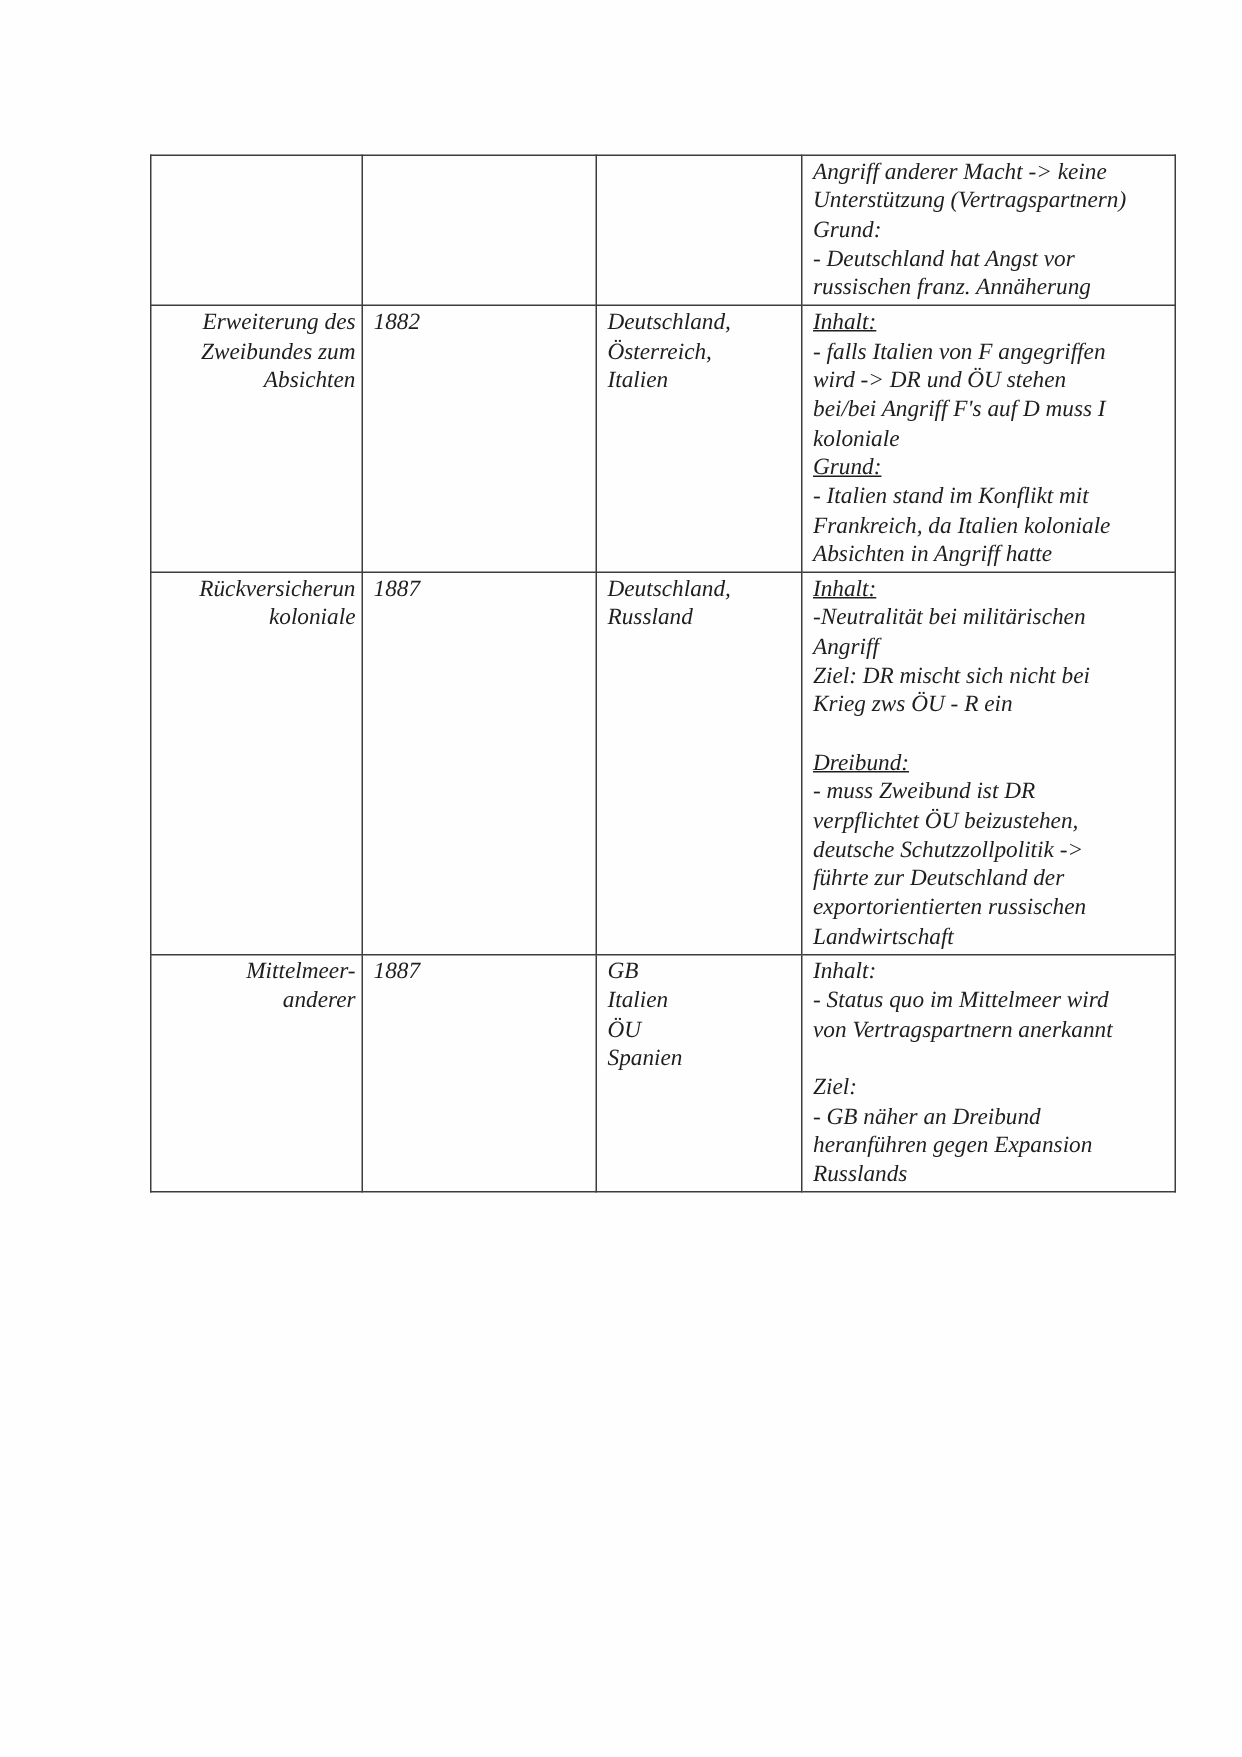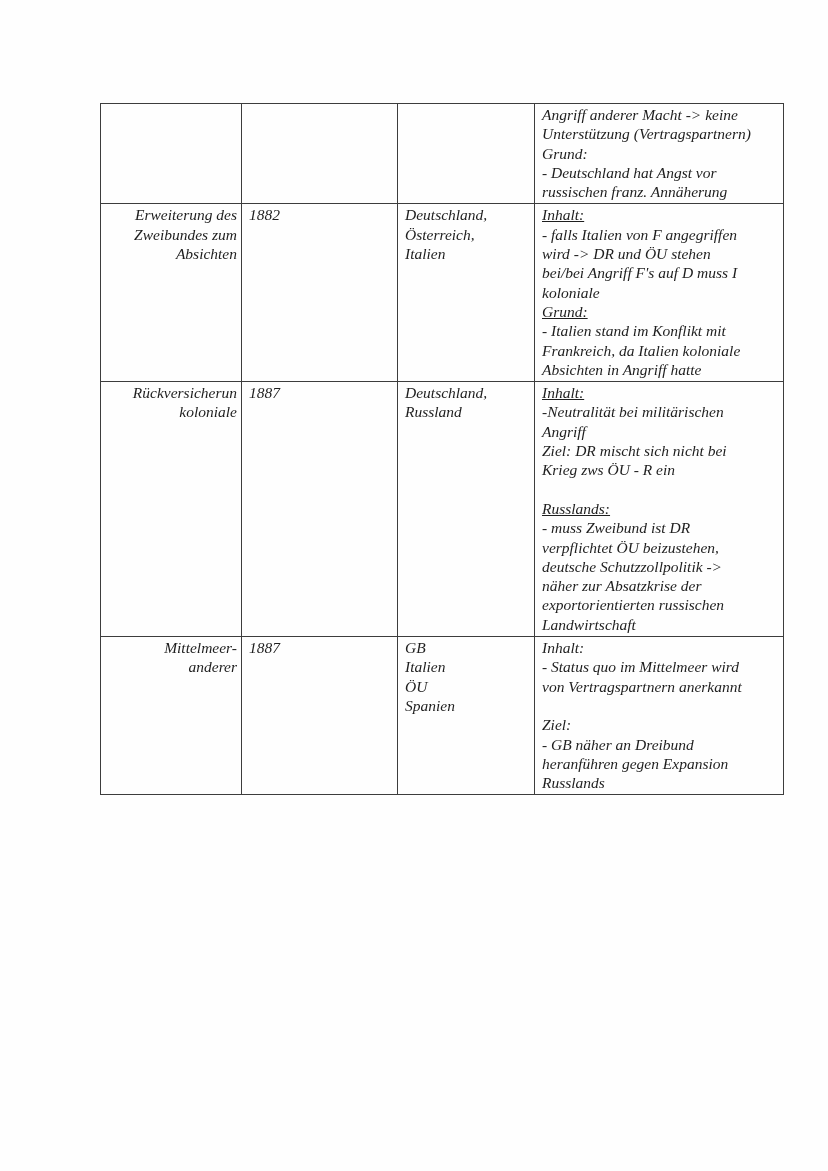--- a/index.html
+++ b/index.html
@@ -106,25 +106,25 @@
             <div class="line"><span>Deutschland,</span></div>
             <div class="line"><span>Russland</span></div>
           </td>
           <td class="col-details">
             <div class="line u"><span>Inhalt:</span></div>
             <div class="line"><span>-Neutralität bei militärischen</span></div>
             <div class="line"><span>Angriff</span></div>
             <div class="line"><span>Ziel: DR mischt sich nicht bei</span></div>
             <div class="line"><span>Krieg zws ÖU - R ein</span></div>
             <div class="line"><span>&nbsp;</span></div>
-            <div class="line u"><span>Russlands:</span></div>
+            <div class="line u"><span>Dreibund:</span></div>
             <div class="line"><span>- muss Zweibund ist DR</span></div>
             <div class="line"><span>verpflichtet ÖU beizustehen,</span></div>
             <div class="line"><span>deutsche Schutzzollpolitik -&gt;</span></div>
-            <div class="line"><span>näher zur Absatzkrise der</span></div>
+            <div class="line"><span>führte zur Deutschland der</span></div>
             <div class="line"><span>exportorientierten russischen</span></div>
             <div class="line"><span>Landwirtschaft</span></div>
           </td>
         </tr>
         <tr class="row-3">
           <td class="col-name">
             <div class="line"><span>Mittelmeer-</span></div>
             <div class="line"><span>anderer</span></div>
           </td>
           <td class="col-year">

